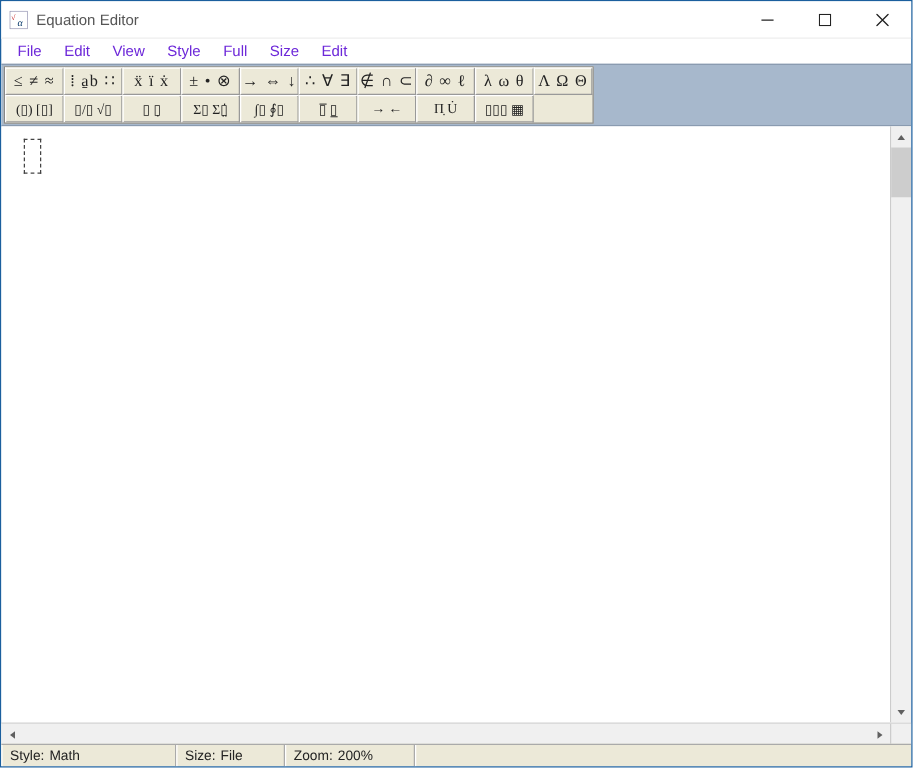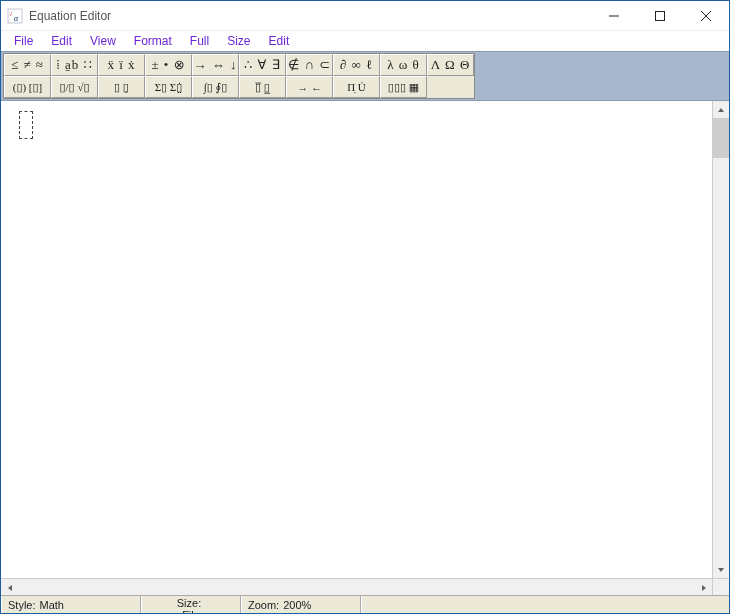--- a/index.html
+++ b/index.html
@@ -132,22 +132,22 @@
     font-size:11px;
     color:#222;
   }
   .statcell {
     border-right:1px solid #aaa;
     border-left:1px solid #fff;
     padding: 1px 6px;
     display:flex; align-items:center;
   }
   .statcell.w1 { width:140px; }
-  .statcell.w2 { width:100px;flex-direction:column; }
-  .statcell.w3 { width:120px; }
+  .statcell.w2 { width:87px; }
+  .statcell.w3 { width:104px; }
   .statcell.grow { flex:1; border-right:none; }
   .statcell .lbl { margin-right:4px; }
 </style>
 </head>
 <body>
 
 <div class="titlebar">
   <div class="icon">
     <svg viewBox="0 0 16 16">
       <rect x="1" y="1" width="14" height="14" fill="#fff" stroke="#88a" stroke-width="0.5"></rect>
@@ -172,21 +172,21 @@
           <path d="M0 0 L10 10 M10 0 L0 10"></path>
         </svg>
     </div>
   </div>
 </div>
 
 <div class="menubar">
   <div class="menuitem">File</div>
   <div class="menuitem">Edit</div>
   <div class="menuitem">View</div>
-  <div class="menuitem">Format</div>
+  <div class="menuitem">Style</div>
   <div class="menuitem">Full</div>
   <div class="menuitem">Size</div>
   <div class="menuitem">Edit</div>
 </div>
 
 <div class="toolbararea">
   <div class="palette">
     <div class="palrow">
       <div class="cell">
           <span class="g">≤ ≠ ≈</span>

